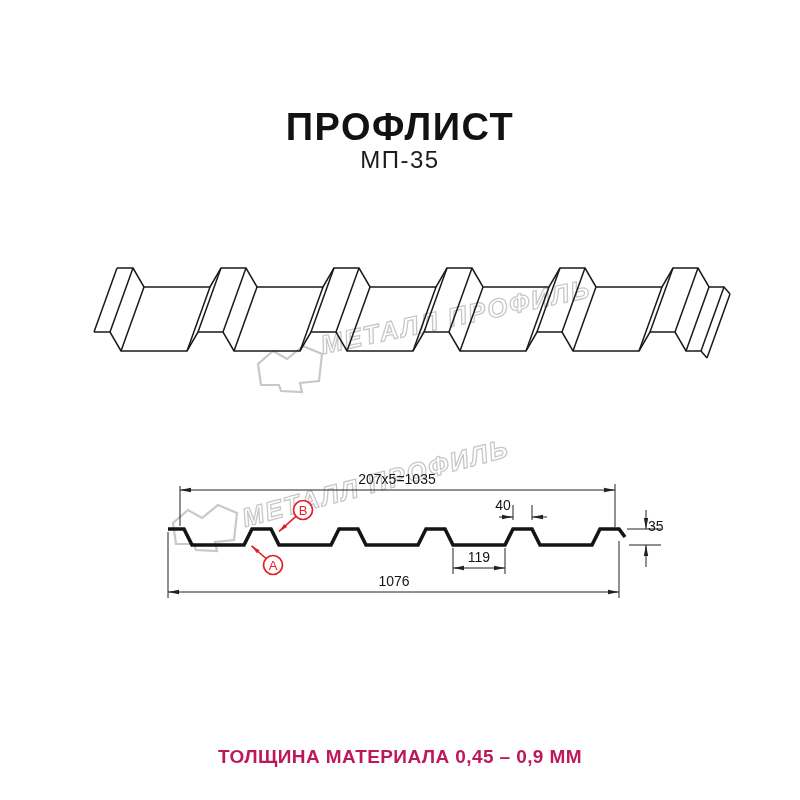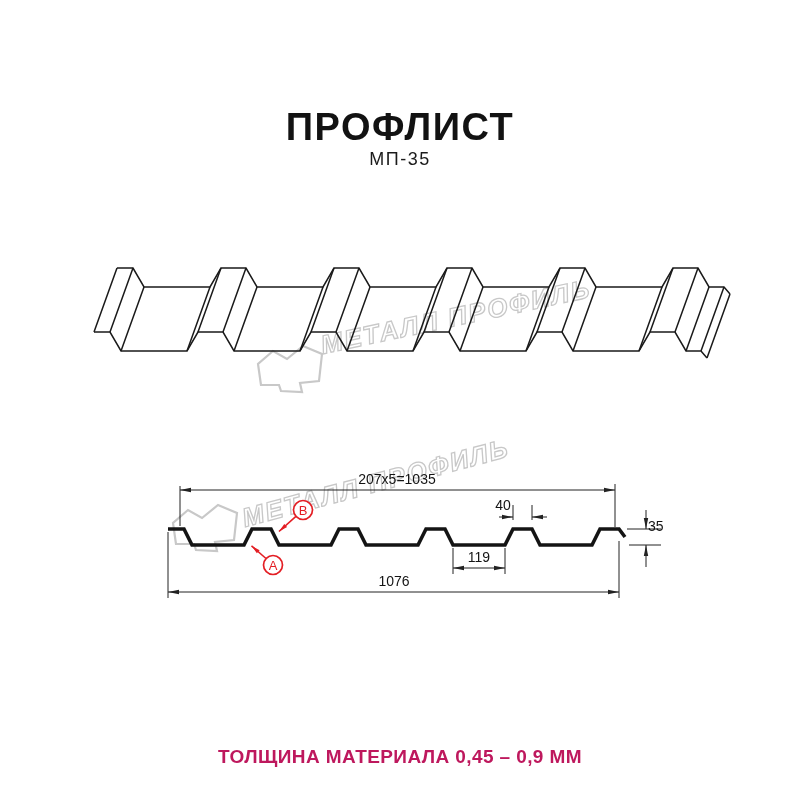--- a/index.html
+++ b/index.html
@@ -1,21 +1,21 @@
 <!DOCTYPE html>
 <html><head>
 <meta charset="utf-8">
 <style>
   html,body{margin:0;padding:0;background:#fff;}
   .page{position:relative;width:800px;height:800px;background:#ffffff;
         font-family:"Liberation Sans",sans-serif;overflow:hidden;margin-top:40px;}
   .title{position:absolute;top:67px;left:0;width:100%;text-align:center;
          font-size:38px;line-height:40px;font-weight:700;letter-spacing:1.5px;color:#121212;}
   .subtitle{position:absolute;top:109px;left:0;width:100%;text-align:center;
-         font-size:18px;line-height:21px;font-weight:400;letter-spacing:1.5px;color:#1b1b1b;}
+         font-size:24px;line-height:21px;font-weight:400;letter-spacing:1.5px;color:#1b1b1b;}
   .footer{position:absolute;top:705px;left:0;width:100%;text-align:center;
          font-size:19px;line-height:23px;font-weight:700;letter-spacing:.4px;color:#be185d;}
   svg.drawing{position:absolute;left:0;top:0;}
   .thin{stroke:#222;stroke-width:1;fill:none;}
   .sheet{stroke:#1a1a1a;stroke-width:1.5;fill:none;stroke-linejoin:miter;}
   .thick{stroke:#141414;stroke-width:3.6;fill:none;stroke-linejoin:miter;stroke-linecap:butt;}
   .dim-text{font-size:14px;fill:#141414;}
   .wm-text{font-size:26px;font-weight:700;font-style:italic;letter-spacing:2px;
            fill:none;stroke:#c8c8c8;stroke-width:1.3px;}
   .wm-logo{fill:none;stroke:#c8c8c8;stroke-width:2.2px;stroke-linejoin:miter;}

